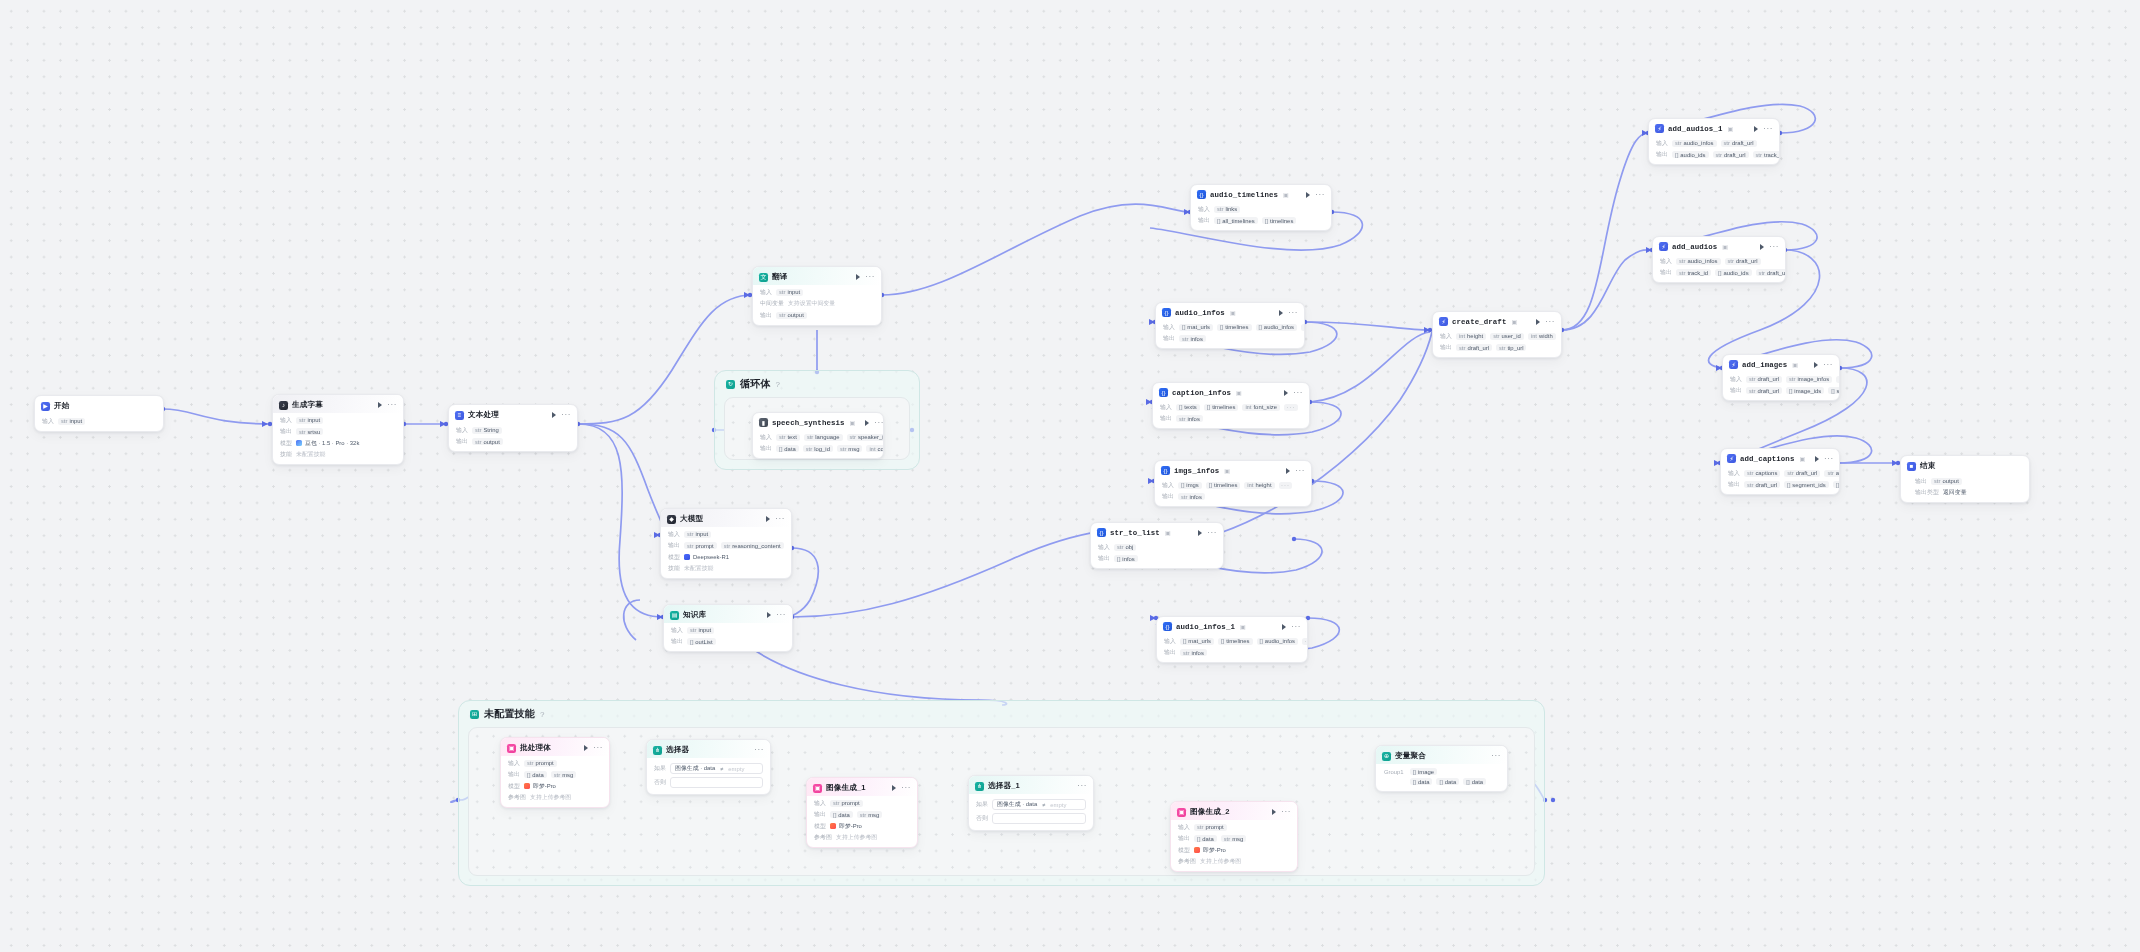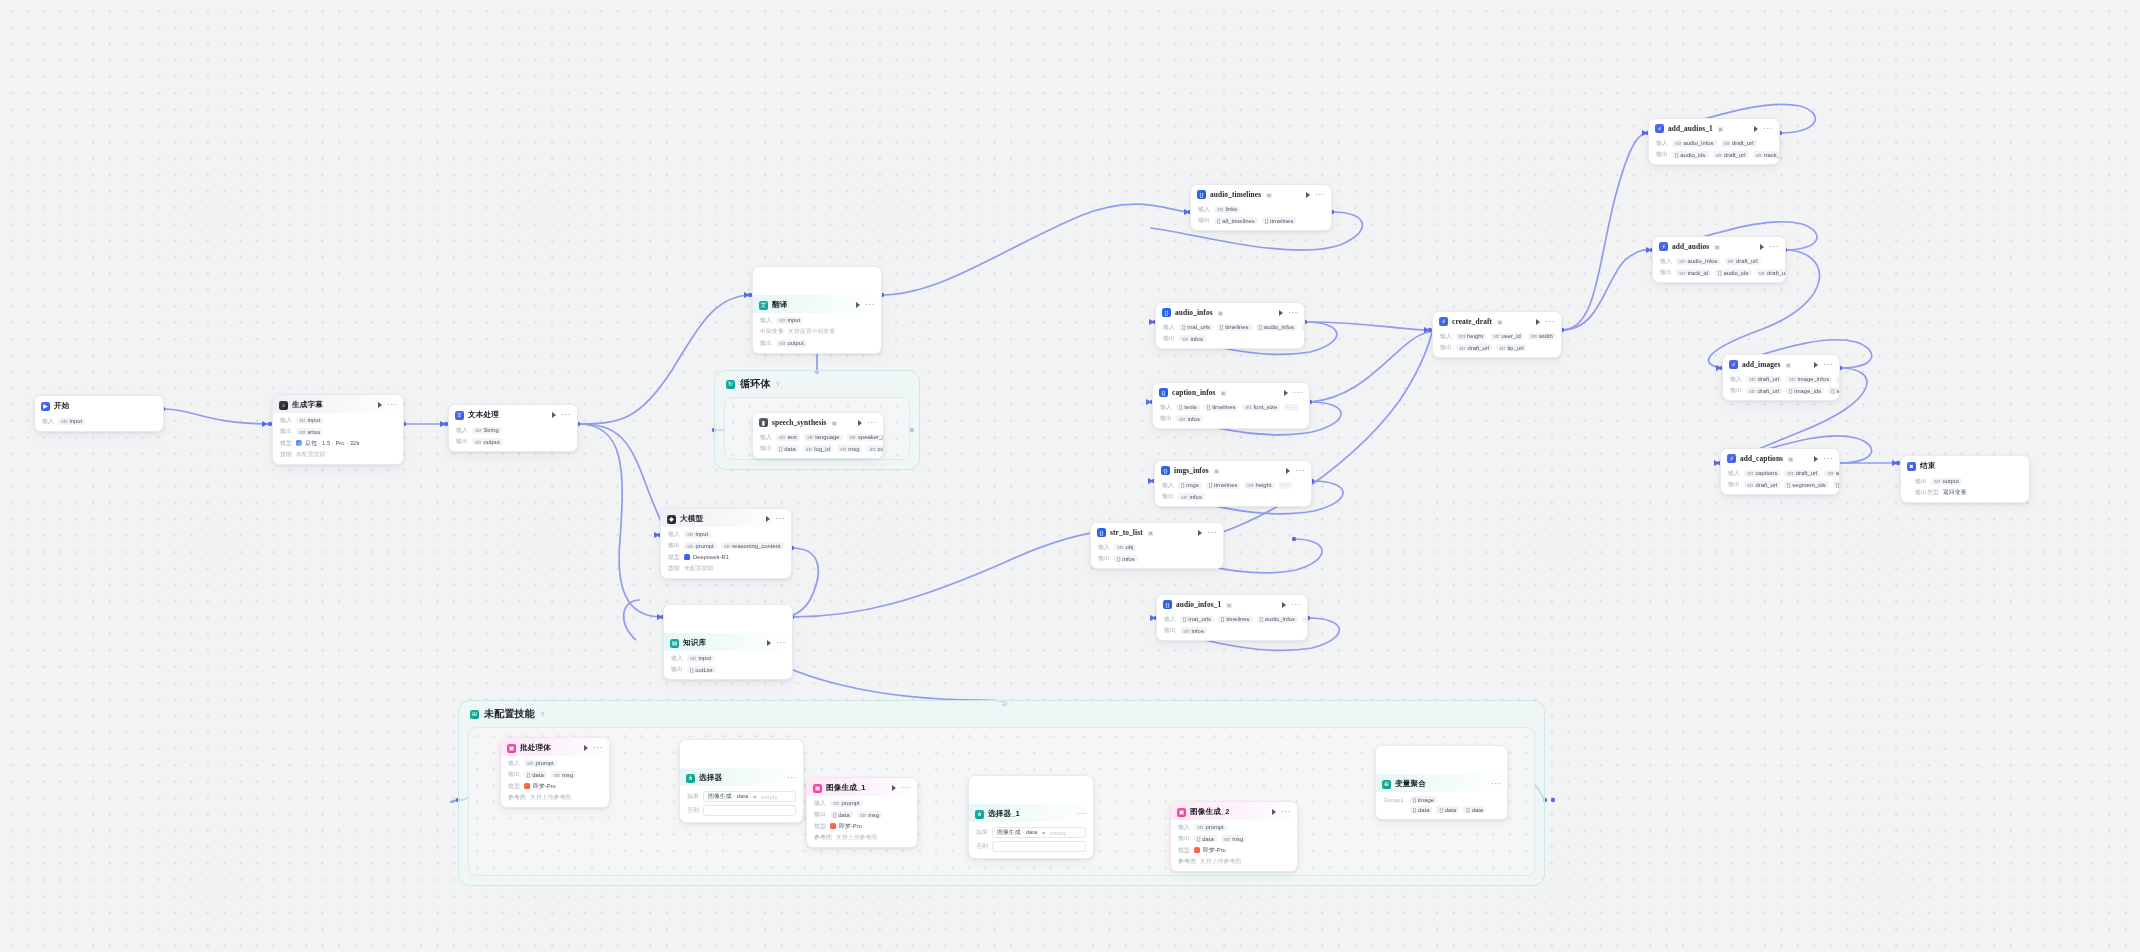--- a/index.html
+++ b/index.html
@@ -67,21 +67,21 @@
     display:flex;align-items:center;justify-content:center;
     font-size:6px;color:#fff;line-height:1;
   }
   .ic-blue{background:linear-gradient(135deg,#4e6ef2,#3f5ae0);}
   .ic-dark{background:linear-gradient(135deg,#3a3f4d,#20242e);}
   .ic-teal{background:linear-gradient(135deg,#17b3a3,#0fa08f);}
   .ic-pink{background:linear-gradient(135deg,#f74ea7,#ef3f9c);}
   .ic-indigo{background:linear-gradient(135deg,#2f6df6,#2257d8);}
   .ic-grey{background:linear-gradient(135deg,#5e6673,#3f4651);}
   .title{font-size:7.6px;color:#1d2129;font-weight:600;letter-spacing:.15px;white-space:nowrap;}
-  .title-lat{font-size:7.4px;color:#1d2129;font-weight:600;letter-spacing:.1px;white-space:nowrap;font-family:Liberation Serif, serif;}
+  .title-lat{font-size:7.4px;color:#1d2129;font-weight:600;letter-spacing:.1px;white-space:nowrap;font-family:Liberation Mono, monospace;}
   .badge-sq{font-size:6px;color:#b6bbc4;margin-left:1px;}
   .hdr-actions{margin-left:auto;display:flex;align-items:center;gap:5px;padding-left:6px;}
   .play{width:0;height:0;border-left:4.5px solid #4e5969;border-top:3px solid transparent;border-bottom:3px solid transparent;}
   .dots{font-size:8px;color:#8a9099;line-height:4px;letter-spacing:.6px;}
 
   .row{display:flex;align-items:center;gap:4px;margin-top:2.5px;}
   .rlab{font-size:5.9px;color:#a9afb8;flex:0 0 auto;white-space:nowrap;letter-spacing:.1px;}
   .chip{
     display:inline-flex;align-items:center;gap:2px;
     background:#f2f3f5;border-radius:2.5px;
@@ -114,21 +114,21 @@
   
   .agg .nbody{padding:1px 7px 6px 8px;}
   .aggrow{display:flex;align-items:flex-start;gap:6px;margin-top:3px;}
   .agg-group-label{font-size:5.9px;color:#a9afb8;padding-top:1px;}
   .agg-chips{display:flex;flex-direction:column;gap:3px;}
   .agg-line{display:flex;gap:4px;}
 
   
   .node.pinkhead .nhead{background:linear-gradient(100deg,#ffe9f5 0%,#fdf0fb 45%,#ffffff 100%);}
   .node.pinkhead{border-color:#f6e3ee;}
-  .node.tealhead .nhead{background:linear-gradient(100deg,#e6f7f5 0%,#f2fbfa 50%,#ffffff 100%);margin-top:28px;}
+  .node.tealhead .nhead{background:linear-gradient(100deg,#e6f7f5 0%,#f2fbfa 50%,#ffffff 100%);}
   .node.greyhead .nhead{background:linear-gradient(100deg,#f0f0f4 0%,#f7f7fa 50%,#ffffff 100%);}
 </style>
 </head>
 <body>
 
 <div id="canvas">
 
   <svg class="edges" viewBox="0 0 2140 952">
 
     <path d="M163 409 C 195 409, 205 424, 272 424"></path>
@@ -700,21 +700,21 @@
       <div class="row">
         <span class="rlab">输出</span>
         <span class="chip">
             <span class="t">[]</span>
             <span>infos</span>
           </span>
       </div>
     </div>
   </div>
 
-  <div class="node" style="left:1156px;top:594px;width:152px;">
+  <div class="node" style="left:1156px;top:616px;width:152px;">
     <div class="nhead">
       <span class="icon ic-indigo">{}</span>
       <span class="title-lat">audio_infos_1</span>
       <span class="badge-sq">▣</span>
       <span class="hdr-actions">
           <span class="play"></span>
           <span class="dots">···</span>
         </span>
     </div>
     <div class="nbody">
@@ -1018,21 +1018,21 @@
             <span>即梦-Pro</span>
           </span>
       </div>
       <div class="row">
         <span class="rlab">参考图</span>
         <span class="mutedline">支持上传参考图</span>
       </div>
     </div>
   </div>
 
-  <div class="node sel tealhead" style="left:679px;top:739px;width:125px;">
+  <div class="node sel tealhead" style="left:646px;top:739px;width:125px;">
     <div class="nhead">
       <span class="icon ic-teal">⋔</span>
       <span class="title">选择器</span>
       <span class="hdr-actions">
           <span class="dots">···</span>
         </span>
     </div>
     <div class="nbody">
       <div class="selrow">
         <span class="rlab">如果</span>

